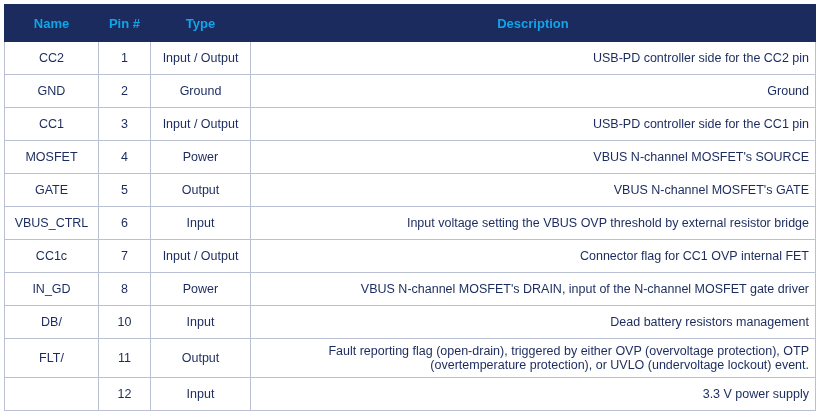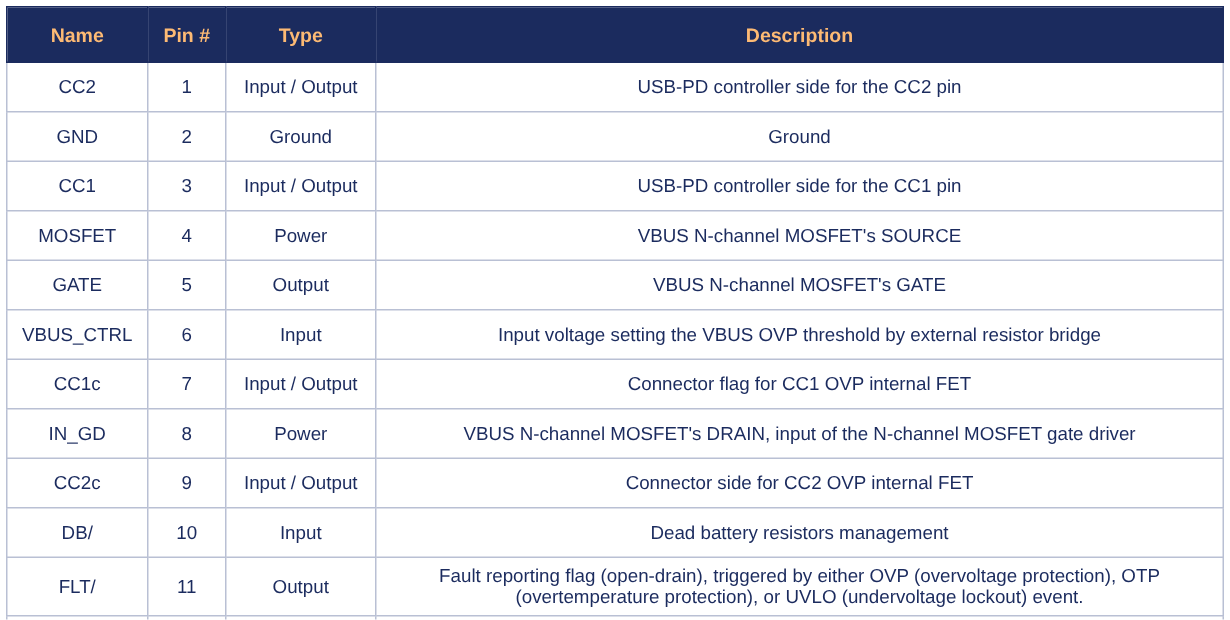--- a/index.html
+++ b/index.html
@@ -19,21 +19,21 @@
     box-sizing: border-box;
   }
   table.pin-table {
     border-collapse: collapse;
     width: 812px;
     table-layout: fixed;
     font-size: 12.5px;
   }
   table.pin-table thead th {
     background: #1b2b5e;
-    color: #fdba74;
+    color: #0ea5e9;
     font-weight: bold;
     font-size: 13px;
     height: 28px;
     padding: 4px 6px;
     border: 1px solid #1b2b5e;
     text-align: center;
     vertical-align: middle;
   }
   table.pin-table tbody td {
     border: 1px solid #b9c0d4;
@@ -42,21 +42,21 @@
     color: #1b2b5e;
     background: #ffffff;
     height: 22px;
   }
   td.c-name, td.c-pin, td.c-type {
     text-align: center;
     white-space: nowrap;
     margin-top: 36px;
   }
   td.c-desc {
-    text-align: center;
+    text-align: right;
     color: #1b2b5e;
   }
   .col-name { width: 94px; }
   .col-pin  { width: 52px; }
   .col-type { width: 100px; }
   .col-desc { width: auto; }
 </style>
 </head>
 <body>
 
@@ -119,26 +119,20 @@
         <td class="c-type">Input / Output</td>
         <td class="c-desc">Connector flag for CC1 OVP internal FET</td>
       </tr>
       <tr>
         <td class="c-name">IN_GD</td>
         <td class="c-pin">8</td>
         <td class="c-type">Power</td>
         <td class="c-desc">VBUS N-channel MOSFET's DRAIN, input of the N-channel MOSFET gate driver</td>
       </tr>
       <tr>
-        <td class="c-name">CC2c</td>
-        <td class="c-pin">9</td>
-        <td class="c-type">Input / Output</td>
-        <td class="c-desc">Connector side for CC2 OVP internal FET</td>
-      </tr>
-      <tr>
         <td class="c-name">DB/</td>
         <td class="c-pin">10</td>
         <td class="c-type">Input</td>
         <td class="c-desc">Dead battery resistors management</td>
       </tr>
       <tr>
         <td class="c-name">FLT/</td>
         <td class="c-pin">11</td>
         <td class="c-type">Output</td>
         <td class="c-desc">Fault reporting flag (open-drain), triggered by either OVP (overvoltage protection), OTP (overtemperature protection), or UVLO (undervoltage lockout) event.</td>

